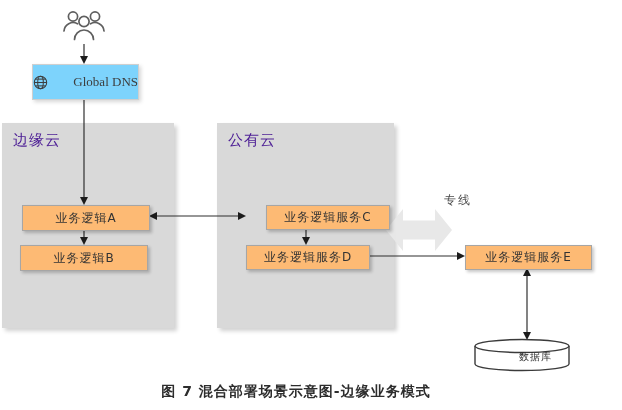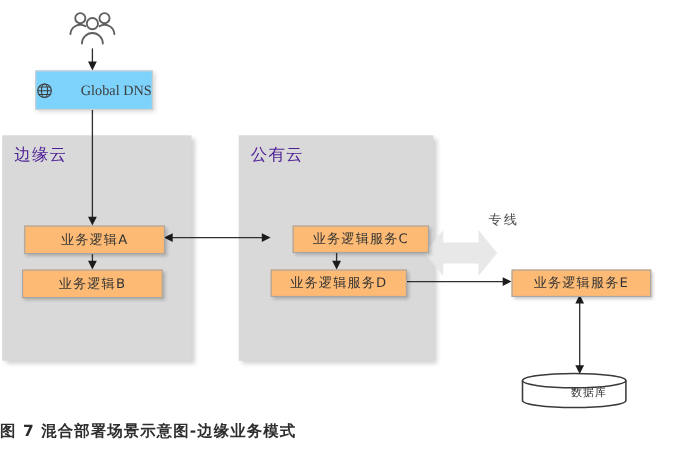--- a/index.html
+++ b/index.html
@@ -35,21 +35,21 @@
     position:absolute;left:396px;top:192px;width:44px;text-align:center;
     font-size:12px;color:#4a4a4a;z-index:3;letter-spacing:2px;margin-left:40px;
   }
   .db-label{
     position:absolute;left:452px;top:350px;width:100px;text-align:right;
     font-size:10px;color:#2e2e2e;z-index:5;letter-spacing:1px;
   }
   .users{position:absolute;left:62px;top:9px;z-index:2;}
   .db{position:absolute;left:472px;top:337px;z-index:4;}
   .caption{
-    position:absolute;left:0;top:383px;width:622px;text-align:left;
+    position:absolute;left:0;top:383px;width:622px;text-align:center;
     padding-right:30px;box-sizing:border-box;
     font-size:14px;font-weight:bold;color:#2d2d2d;letter-spacing:1px;
   }
 </style>
 </head>
 <body>
 
 <div class="stage">
 
   <svg class="users" width="44" height="33" viewBox="0 0 44 33">

